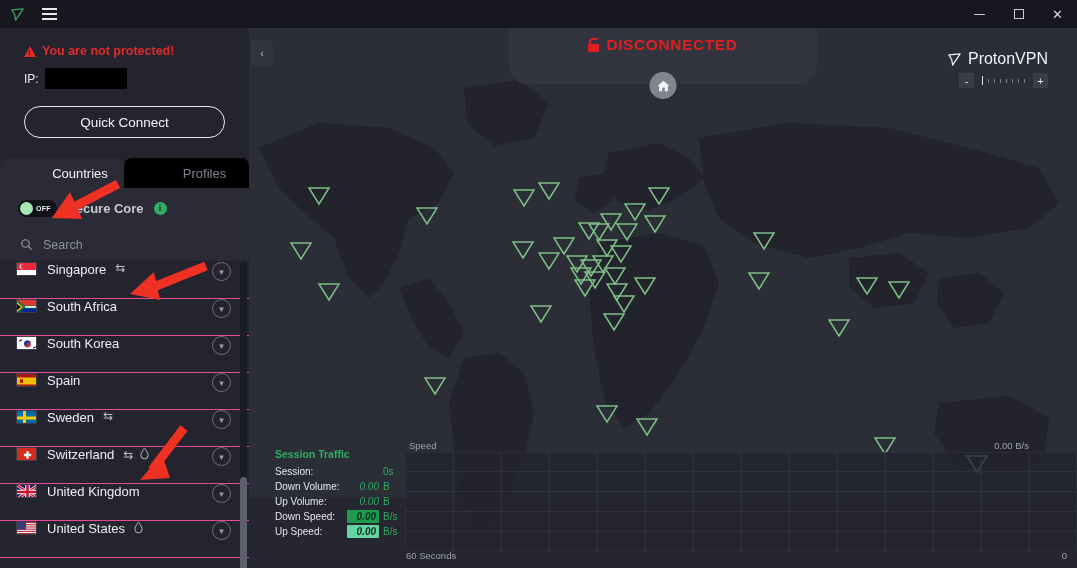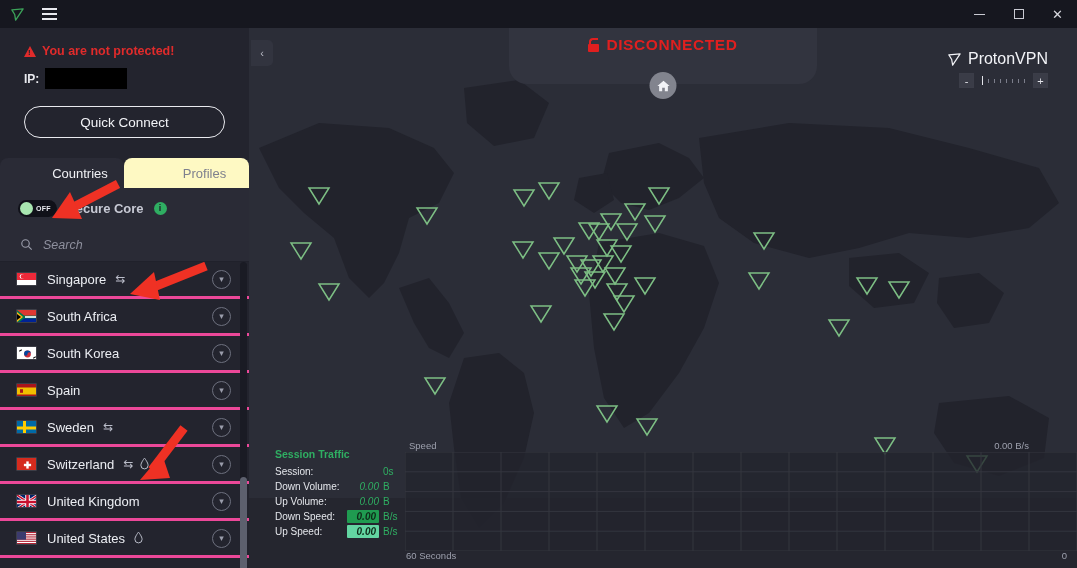--- a/index.html
+++ b/index.html
@@ -38,40 +38,40 @@
     color: #e02b2b; font-weight: bold; font-size: 12.5px;
   }
   .warn-tri {
     width: 0; height: 0; border-left: 6px solid transparent; border-right: 6px solid transparent;
     border-bottom: 11px solid #e02b2b; position: relative;
   }
   .warn-tri:after {
     content: "!"; position: absolute; left: -2px; top: 2px; font-size: 8px; color: #23242e; font-weight: bold;
   }
   .ip-row { display: flex; align-items: center; gap: 6px; padding: 10px 0 0 24px; }
-  .ip-label { color: #e9eaef; font-size: 12px; font-weight: bold; }
+  .ip-label { color: #e9eaef; font-size: 12px; font-weight: normal; }
   .ip-redacted { width: 82px; height: 21px; background: #000; }
   .qc-wrap { padding: 17px 24px 0 24px; }
   .quick-connect {
     width: 201px; height: 32px; border: 1px solid #e9eaef; border-radius: 16px;
     background: transparent; color: #f2f3f7; font-size: 13.5px;
     display: flex; align-items: center; justify-content: center; cursor: pointer;
   }
 
   .tabs { display: flex; margin-top: 20px; height: 30px; align-items: flex-end; }
   .tab {
     height: 30px; display: flex; align-items: center; justify-content: center;
     font-size: 13px; cursor: pointer; position: relative; padding-left: 36px;
   }
   .tab-active {
     width: 124px; background: #2a2b36; color: #f0f1f5;
     border-radius: 8px 8px 0 0;
   }
   .tab-inactive {
-    width: 125px; background: #fef9c3; color: #7e808e;
+    width: 125px; background: #000000; color: #7e808e;
     border-radius: 8px 8px 0 0;
   }
   .sc-row {
     height: 40px; background: #2a2b36; display: flex; align-items: center; padding-left: 18px; gap: 10px;
   }
   .toggle {
     width: 39px; height: 17px; border-radius: 9px; background: #101119;
     display: flex; align-items: center; padding: 0 2px; cursor: pointer; position: relative;
   }
   .toggle-knob { width: 13px; height: 13px; border-radius: 50%; background: #a8e6b0; }
@@ -84,28 +84,28 @@
     color: #1c1d26; font-size: 9px; font-weight: bold; display: flex;
     align-items: center; justify-content: center; cursor: pointer;
   }
 
   .search-row {
     height: 34px; background: #2a2b36; display: flex; align-items: center;
     padding-left: 20px; gap: 10px; border-bottom: 1px solid #20212b;
   }
   .search-input {
     background: transparent; border: none; outline: none; color: #f97316;
-    font-size: 12.5px; font-family: "Liberation Sans", sans-serif; width: 170px; font-style: italic;
+    font-size: 12.5px; font-family: "Liberation Sans", sans-serif; width: 170px;
   }
   .search-input::placeholder { color: #8e909e; }
 
   .country-list { position: relative; height: 312px; overflow: hidden; background: #23242e; }
   .c-row {
-    height: 37px; display: flex; align-items: center; padding-left: 16px;
-    border-bottom: 3px solid #ec4899; cursor: pointer; position: relative;
+    height: 37px; display: flex; align-items: flex-start; padding-left: 16px;
+    border-bottom: 1px solid #ec4899; cursor: pointer; position: relative;
   }
   .flag {
     width: 21px; height: 14px; flex: 0 0 21px; position: relative; overflow: hidden;
     border: 1px solid rgba(255,255,255,.12); border-radius: 1px;
   }
   .c-name { color: #eceef3; font-size: 13px; margin-left: 10px; white-space: nowrap; }
   .c-icons { display: flex; align-items: center; gap: 7px; margin-left: 9px; }
   .ico-p2p { color: #b9bcc8; font-size: 12px; line-height: 1; }
   .ico-tor { color: #b9bcc8; font-size: 12px; line-height: 1; }
   .chev {

